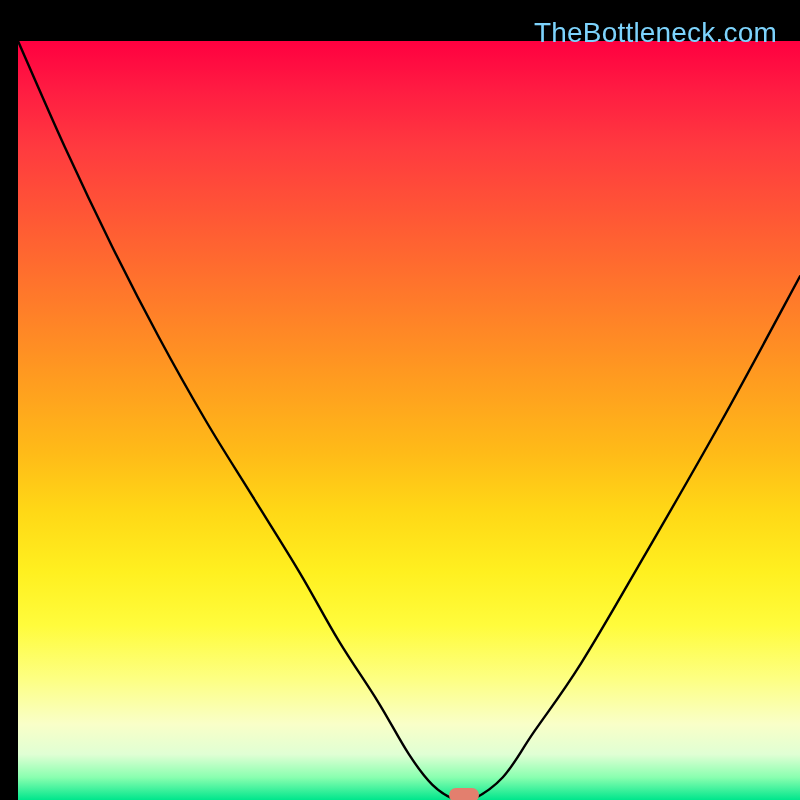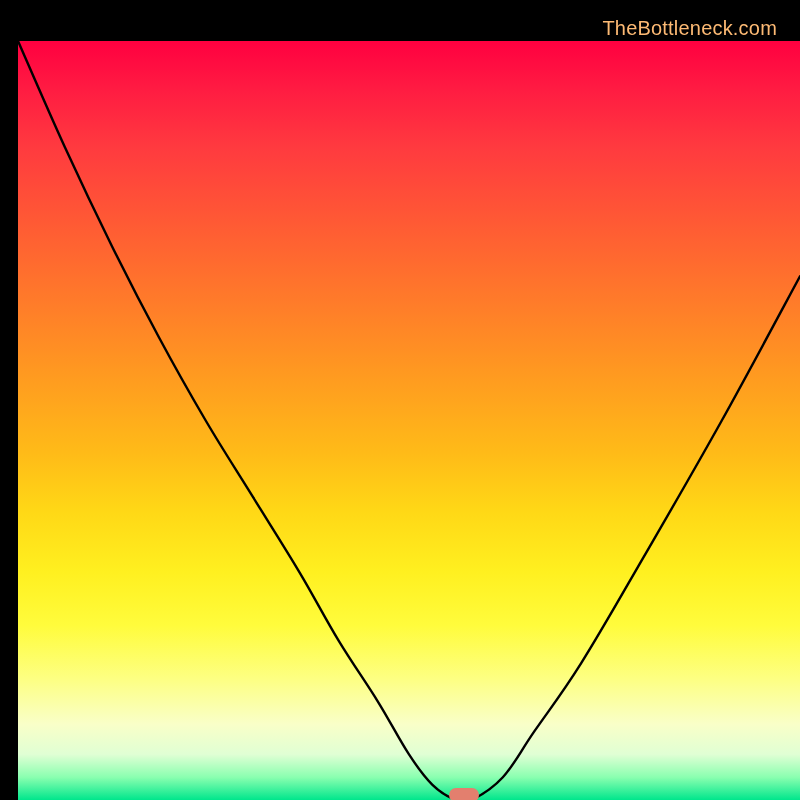--- a/index.html
+++ b/index.html
@@ -48,22 +48,22 @@
       #f9ffc8 90%,
       #e0ffd4 94%,
       #8affb0 97%,
       #00e68c 100%
     );
   }
   .watermark {
     position: absolute;
     top: 8px;
     right: 14px;
-    color: #fdba74;
-    font-size: 20px;
+    color: #7dd3fc;
+    font-size: 28px;
     font-weight: 500;
     letter-spacing: 0.2px;
     user-select: none;
   }
   svg.curve {
     position: absolute;
     left: 0;
     top: 0;
     width: 100%;
     height: 100%;

